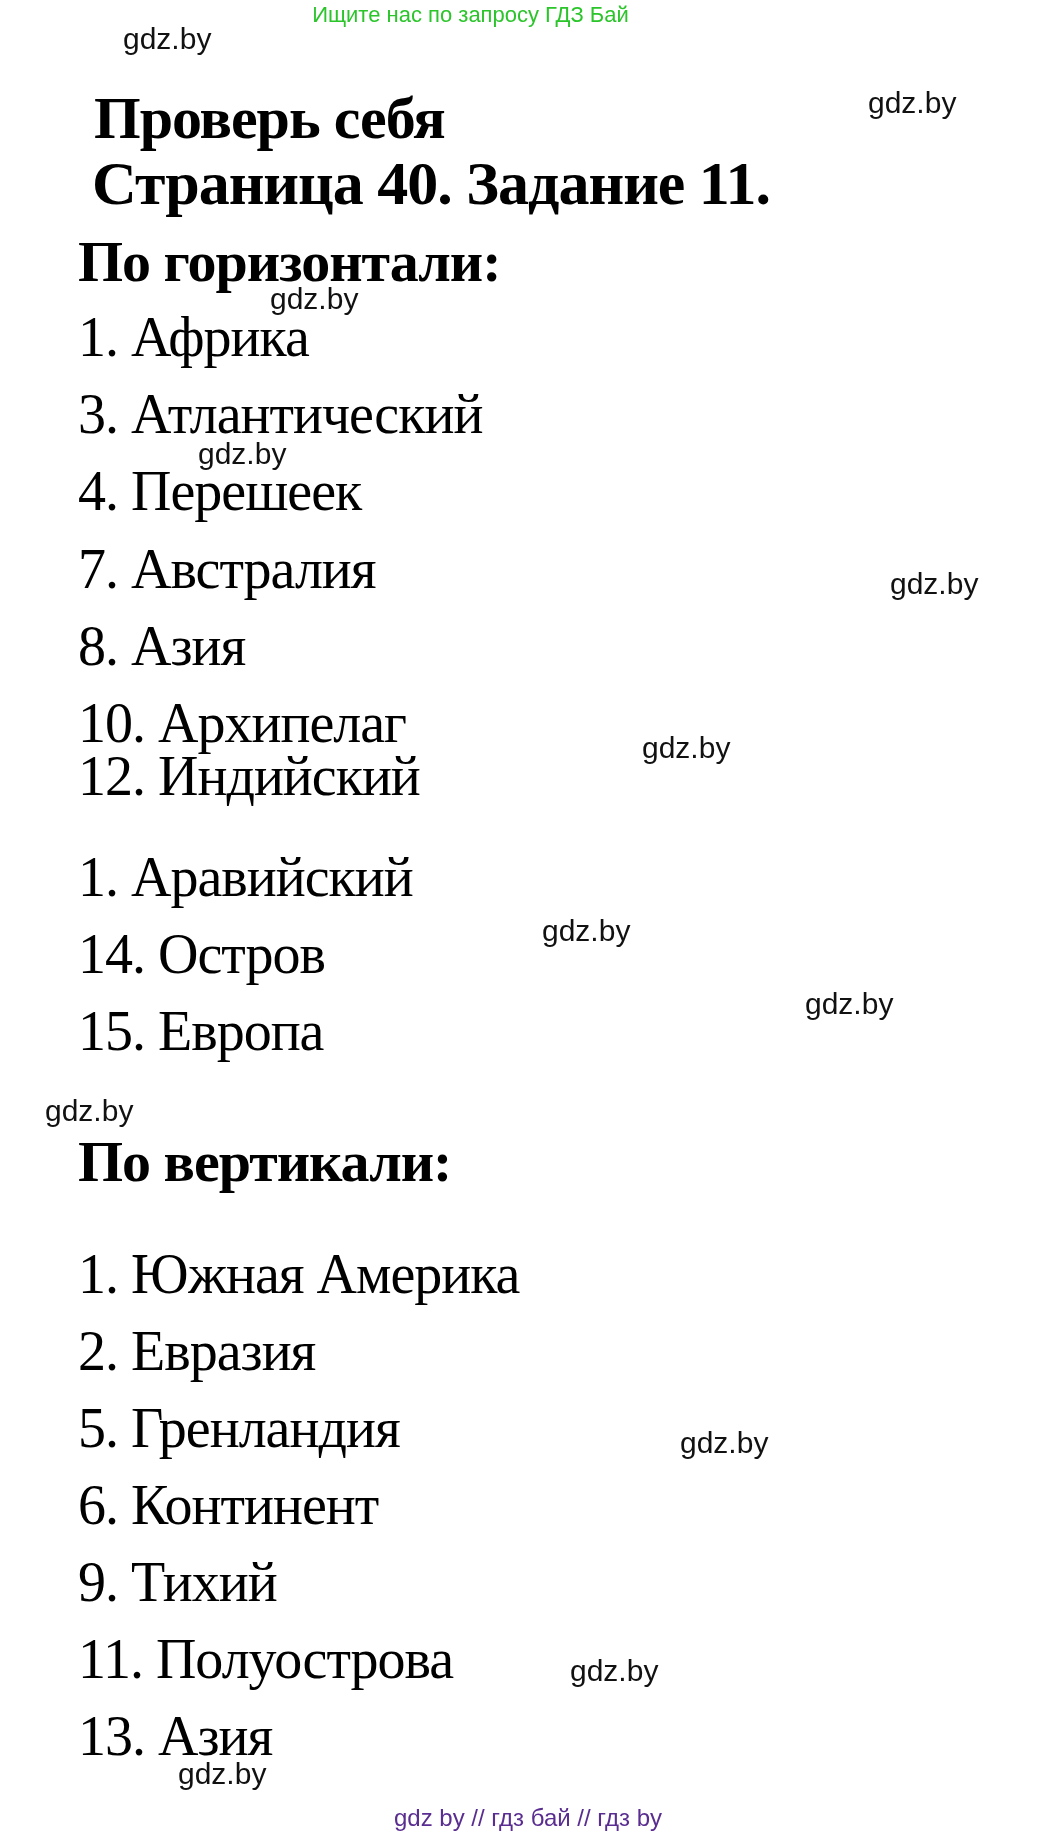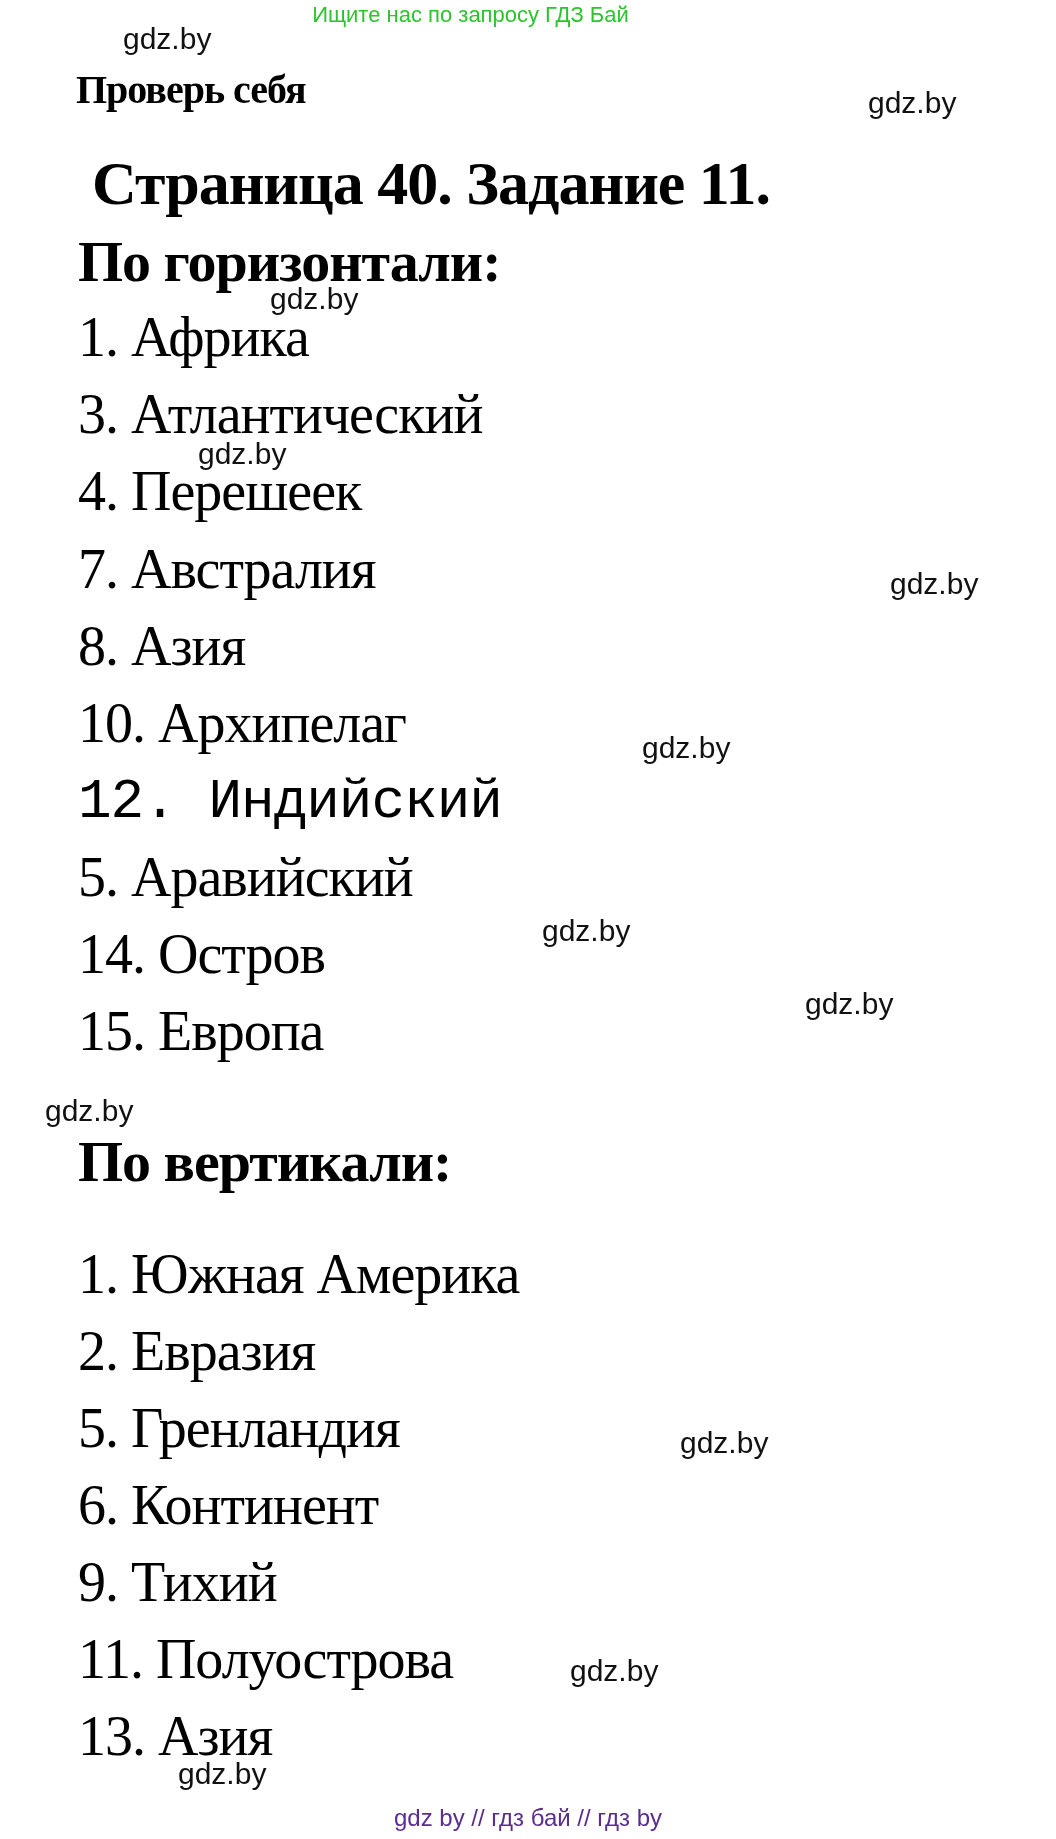--- a/index.html
+++ b/index.html
@@ -15,21 +15,21 @@
   .banner {
     top: 2px; left: 0; width: 941px;
     text-align: center;
     font-family: "Liberation Sans", sans-serif;
     font-size: 22px; color: #2bc52b;
   }
   .wm {
     font-family: "Liberation Sans", sans-serif;
     font-size: 30px; color: #111111;
   }
-  .title    { left: 76px; font-size: 40px; font-weight: bold; letter-spacing: -1px; }
+  .title    { left: 94px; font-size: 60px; font-weight: bold; letter-spacing: -1px; margin-top: 18px; }
   .subtitle { left: 78px; font-size: 62px; font-weight: bold; letter-spacing: -1px; margin-left: 14px; }
   .sect     { left: 78px; font-size: 58px; font-weight: bold; letter-spacing: -1px; }
   .item     { left: 78px; font-size: 56px; font-weight: normal; letter-spacing: -1px; }
   .footer {
     top: 1804px; left: 0; width: 1056px;
     text-align: center;
     font-family: "Liberation Sans", sans-serif;
     font-size: 24px; color: #5a2d90;
   }
 </style>
@@ -55,22 +55,22 @@
 <div class="abs subtitle" style="top:148px;">Страница 40. Задание 11.</div>
 
 <div class="abs sect" style="top:228px;">По горизонтали:</div>
 
 <div class="abs item" style="top:305px;">1. Африка</div>
 <div class="abs item" style="top:382px;">3. Атлантический</div>
 <div class="abs item" style="top:459px;">4. Перешеек</div>
 <div class="abs item" style="top:537px;">7. Австралия</div>
 <div class="abs item" style="top:614px;">8. Азия</div>
 <div class="abs item" style="top:691px;font-family:Liberation Serif, serif;">10. Архипелаг</div>
-<div class="abs item" style="top:770px;font-family:Liberation Mono, monospace;">12. Индийский</div>
-<div class="abs item" style="top:845px;">5. Аравийский</div>
+<div class="abs item" style="top:744px;">12. Индийский</div>
+<div class="abs item" style="top:845px;">1. Аравийский</div>
 <div class="abs item" style="top:922px;">14. Остров</div>
 <div class="abs item" style="top:999px;">15. Европа</div>
 
 <div class="abs sect" style="top:1128px;text-align:right;">По вертикали:</div>
 
 <div class="abs item" style="top:1242px;">1. Южная Америка</div>
 <div class="abs item" style="top:1319px;">2. Евразия</div>
 <div class="abs item" style="top:1396px;">5. Гренландия</div>
 <div class="abs item" style="top:1473px;">6. Континент</div>
 <div class="abs item" style="top:1550px;">9. Тихий</div>

